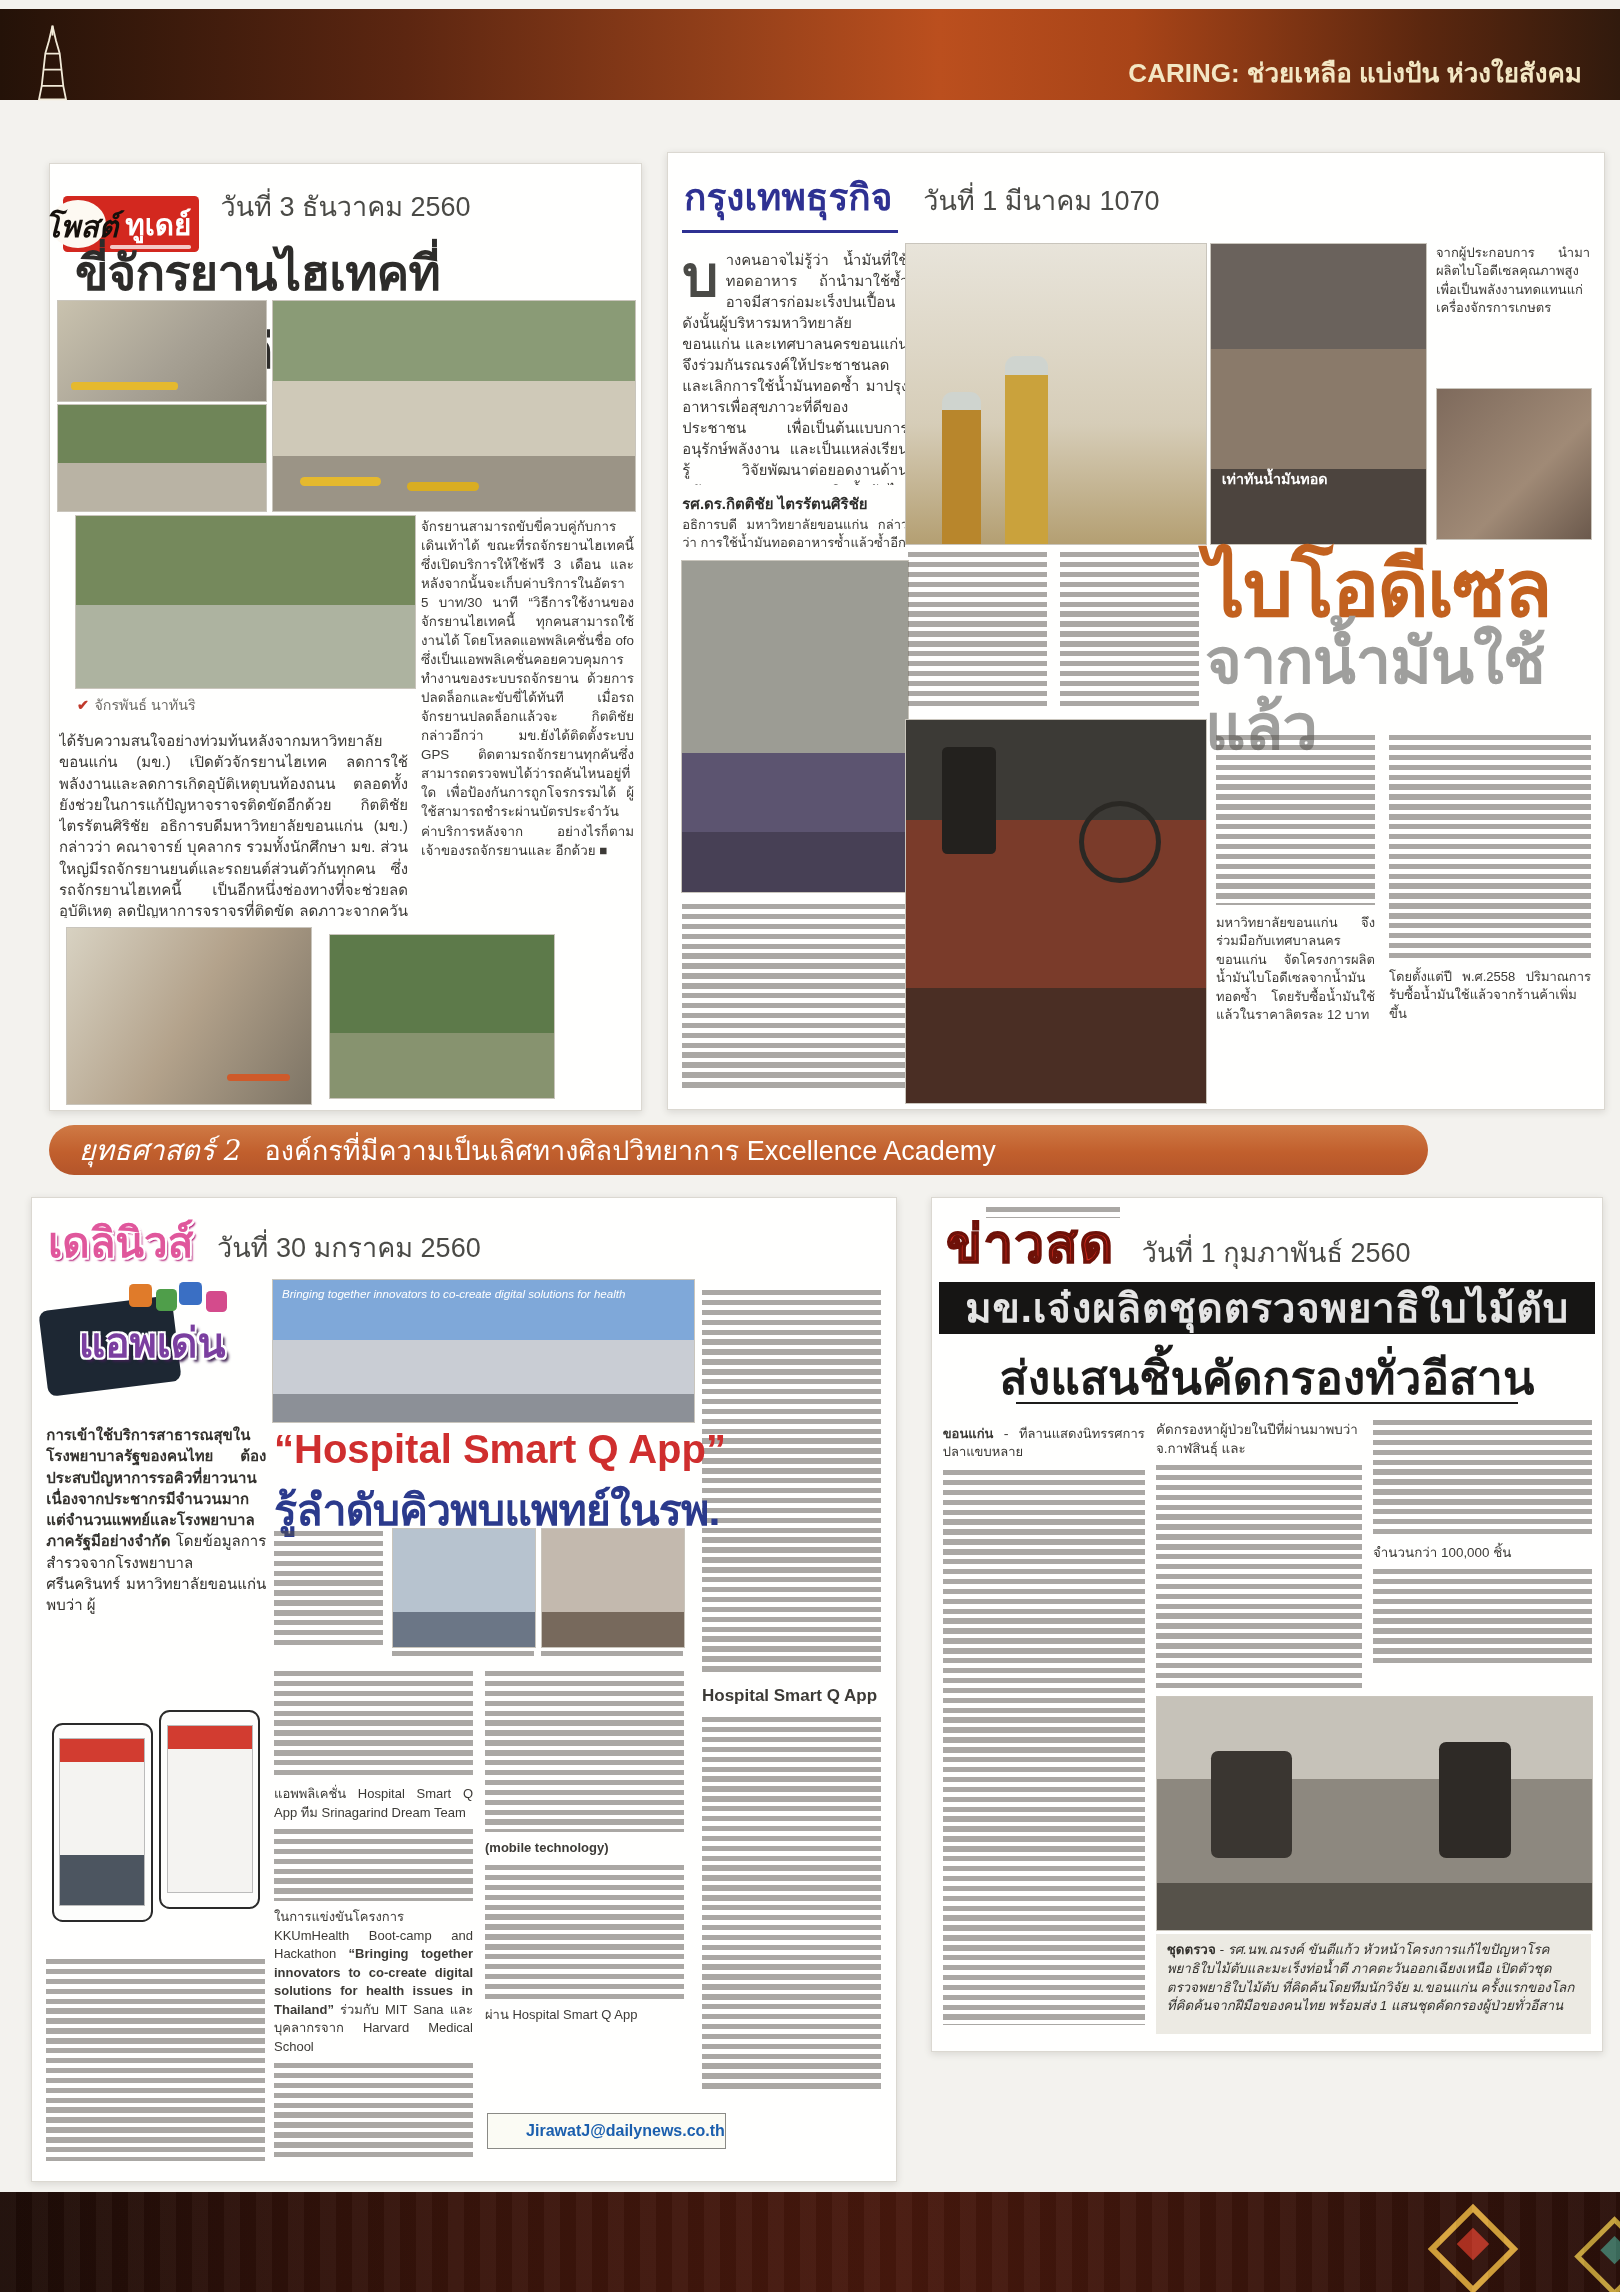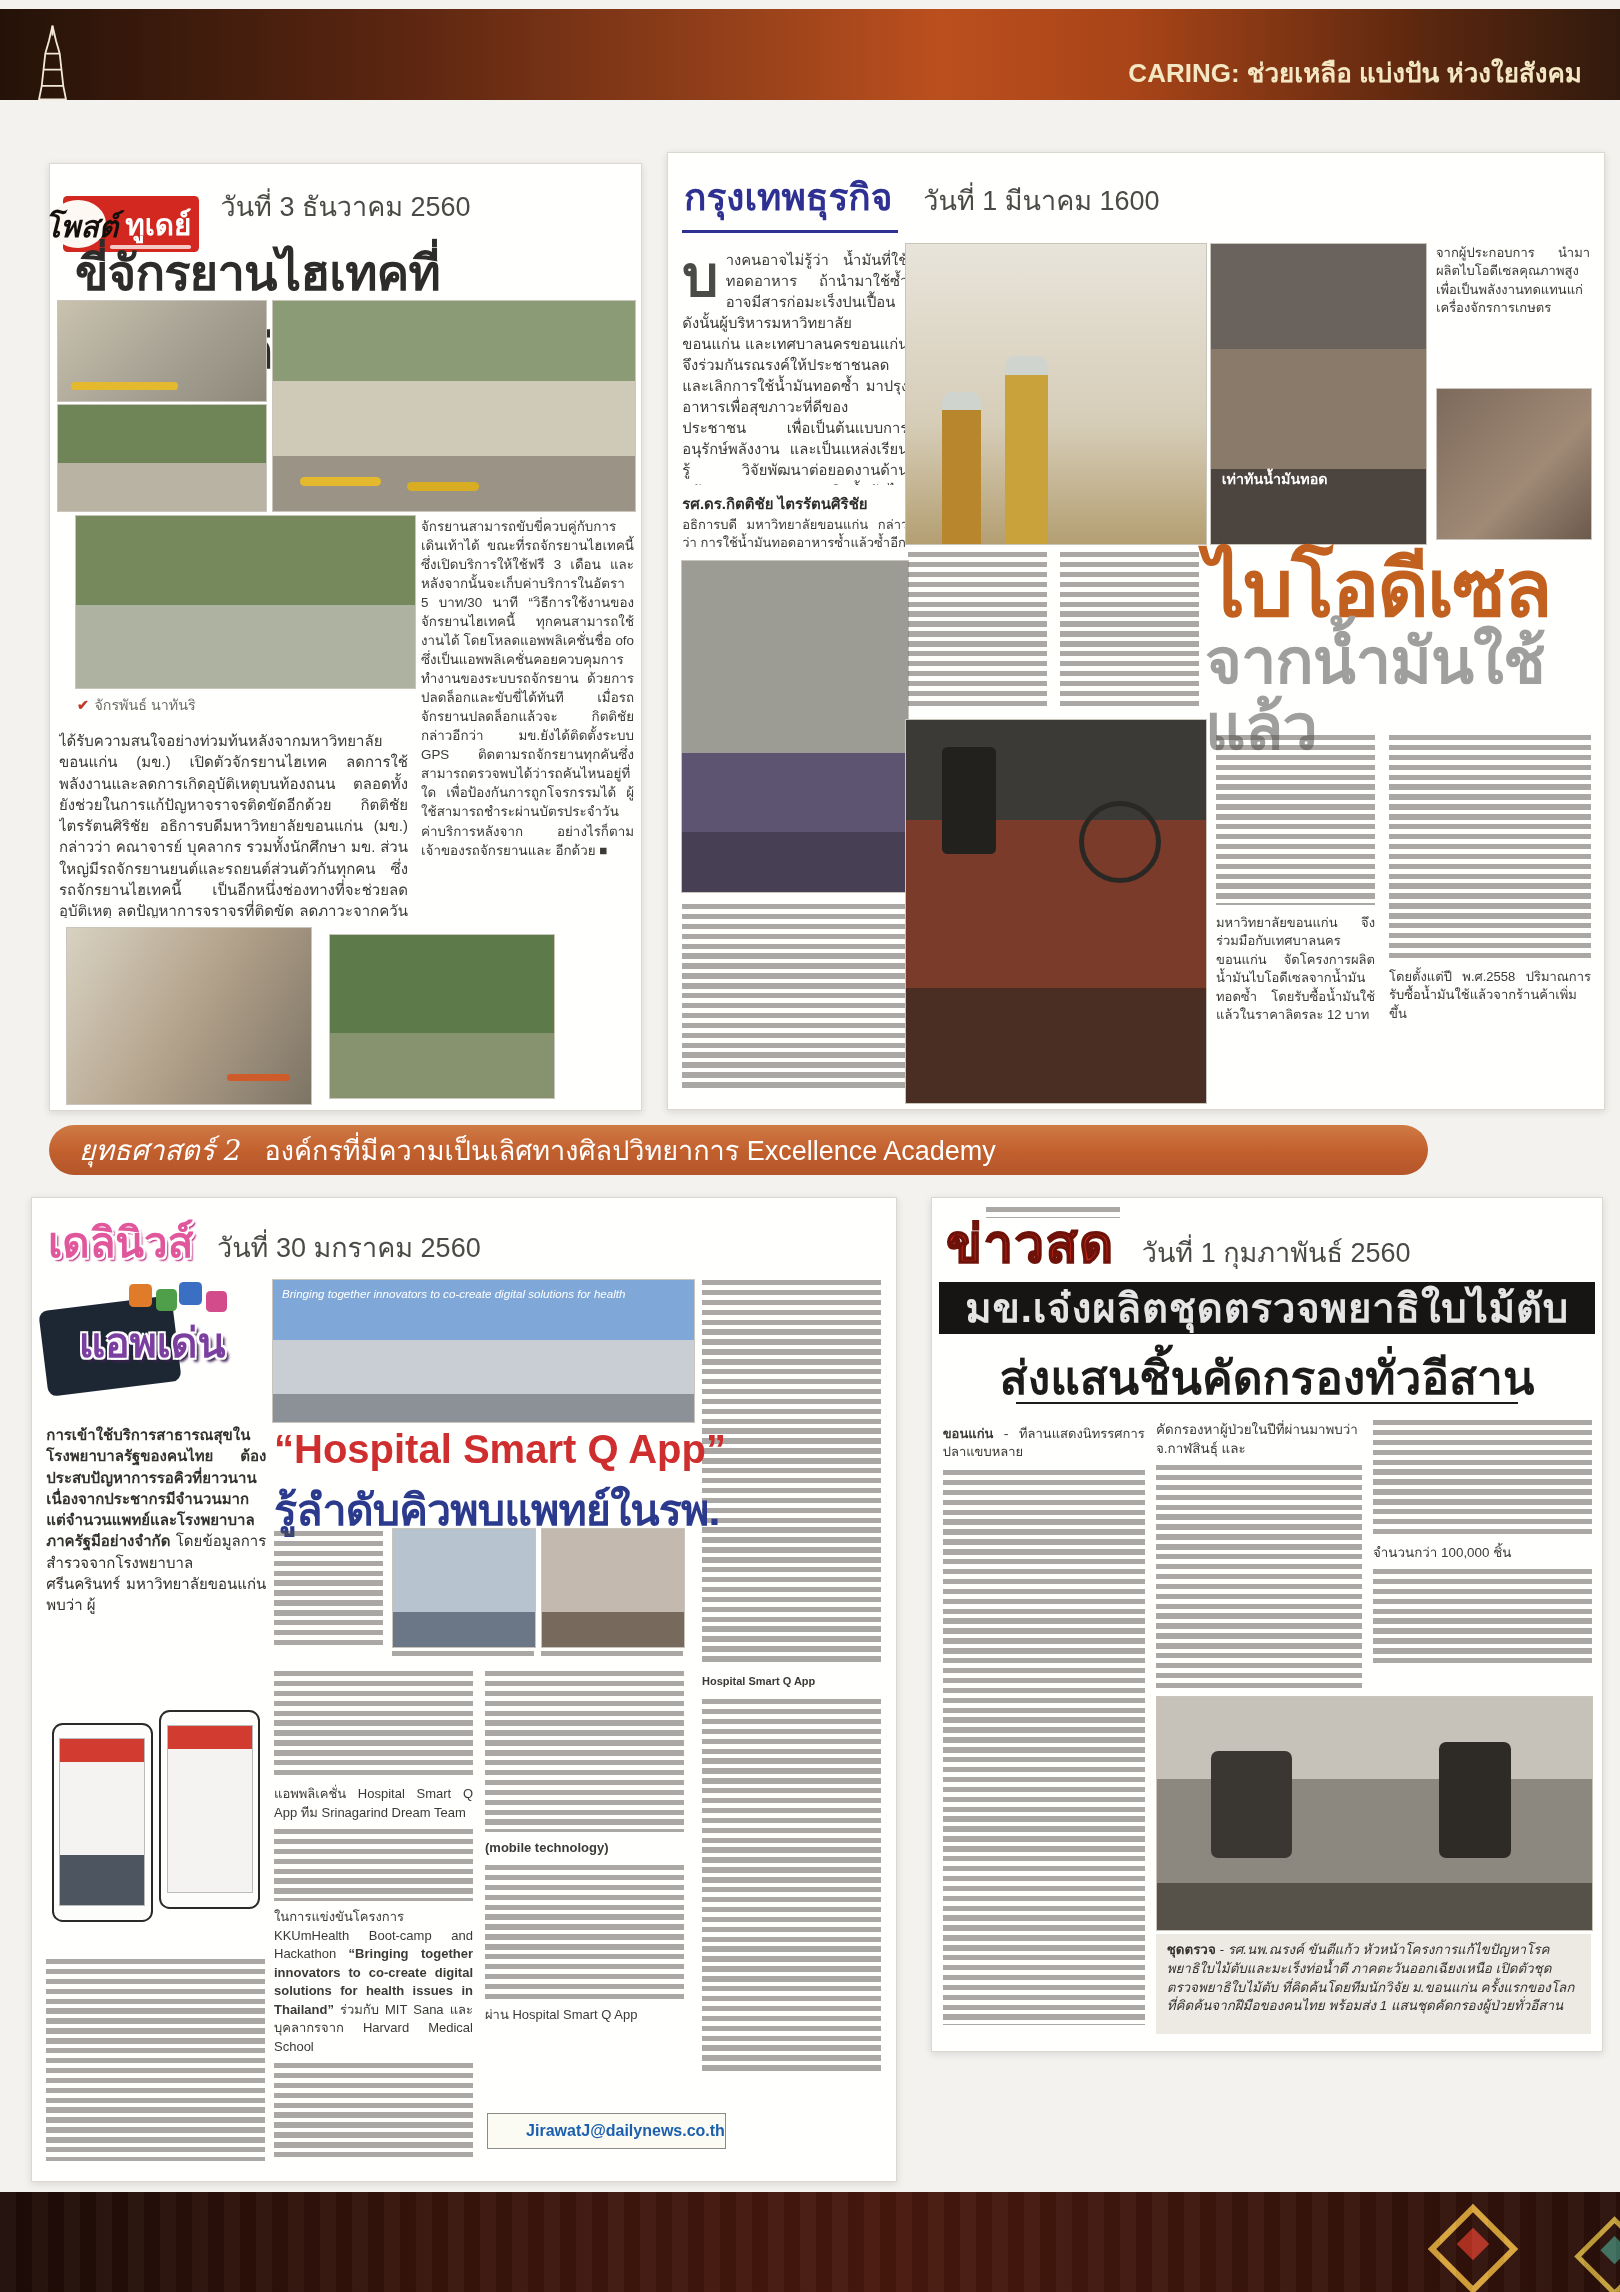--- a/index.html
+++ b/index.html
@@ -109,21 +109,21 @@
 
   <div class="photo" style="left:16px;top:763px;width:244px;height:176px;background:linear-gradient(120deg,#d8d2c2,#b3a28b 50%,#7d7465);">
     <div class="abs" style="right:21.5px;bottom:23px;width:63px;height:7.2px;background:#cf5a2a;border-radius:3.6px;"></div>
   </div>
   <div class="photo" style="left:279px;top:770px;width:224px;height:163px;background:linear-gradient(#5d7a4a 60%,#87936f 60%);"></div>
 </div>
 
 <div class="card" style="left:667px;top:152px;width:936px;height:956px;">
   <div class="abs" style="left:14.3px;top:14.3px;">
     <span class="kt-logo">กรุงเทพธุรกิจ</span>
-    <span class="mast-date" style="margin-left:21.5px;">วันที่ 1 มีนาคม 1600</span>
+    <span class="mast-date" style="margin-left:21.5px;">วันที่ 1 มีนาคม 1070</span>
   </div>
 
   <div class="abs bodytxt clip" style="left:14.3px;top:97px;width:226px;height:235px;font-size:14.8px;">
     <span style="float:left;font-size:57px;line-height:.8;font-weight:bold;color:#4a4a46;margin:3.6px 7.2px 0 0;">บ</span>
     <span>างคนอาจไม่รู้ว่า น้ำมันที่ใช้ทอดอาหาร ถ้านำมาใช้ซ้ำ อาจมีสารก่อมะเร็งปนเปื้อน ดังนั้นผู้บริหารมหาวิทยาลัยขอนแก่น และเทศบาลนครขอนแก่น จึงร่วมกันรณรงค์ให้ประชาชนลดและเลิกการใช้น้ำมันทอดซ้ำ มาปรุงอาหารเพื่อสุขภาวะที่ดีของประชาชน เพื่อเป็นต้นแบบการอนุรักษ์พลังงาน และเป็นแหล่งเรียนรู้ วิจัยพัฒนาต่อยอดงานด้านนวัตกรรมกระบวนการผลิตน้ำมันไบโอดีเซลคุณภาพสูง</span>
   </div>
   <div class="abs clip" style="left:14.3px;top:339px;width:226px;height:63px;">
     <div style="font-size:15px;font-weight:bold;color:#2c2c2a;">รศ.ดร.กิตติชัย ไตรรัตนศิริชัย</div>
     <div class="bodytxt" style="font-size:13px;">อธิการบดี มหาวิทยาลัยขอนแก่น กล่าวว่า การใช้น้ำมันทอดอาหารซ้ำแล้วซ้ำอีก</div>
   </div>
@@ -184,21 +184,21 @@
     <div class="abs" style="left:136px;top:1.8px;width:23px;height:23px;background:#3a6fc4;border-radius:4.5px;"></div>
     <div class="abs" style="left:163px;top:10.7px;width:21.5px;height:21.5px;background:#d44b8c;border-radius:4.5px;"></div>
     <div class="abs" style="left:36px;top:30px;font-size:41px;font-weight:bold;color:#7b3fa0;
          text-shadow:-1.8px -1.8px 0 #fff,1.8px -1.8px 0 #fff,-1.8px 1.8px 0 #fff,1.8px 1.8px 0 #fff,3.6px 3.6px 2.7px #3c1f50;">แอพเด่น</div>
   </div>
 
   <div class="photo" style="left:240px;top:81px;width:421px;height:142px;background:linear-gradient(#7fa8d9 42%,#c9cdd4 42% 80%,#8c9097 80%);">
     <div class="abs" style="left:9px;top:7.2px;right:9px;color:#fff;font-size:11.6px;font-style:italic;">Bringing together innovators to co-create digital solutions for health</div>
   </div>
 
-  <div class="abs bodytxt clip" style="left:670px;top:82px;width:179px;height:824px;font-size:11px;">
+  <div class="abs bodytxt clip" style="left:670px;top:92px;width:179px;height:824px;font-size:17px;">
     <div class="gk" style="height:385px;margin-bottom:9px;"></div>
     <span class="frag-bold">Hospital Smart Q App</span>
     <div class="gk" style="height:376px;margin-top:9px;"></div>
   </div>
 
   <div class="abs" style="left:242px;top:229px;font-size:40px;font-weight:bold;color:#cf2e2e;">“Hospital Smart Q App”</div>
   <div class="abs" style="left:242px;top:278px;font-size:43px;font-weight:bold;color:#2b3a8c;letter-spacing:-0.9px;">รู้ลำดับคิวพบแพทย์ในรพ.</div>
 
   <div class="abs bodytxt clip" style="left:14.3px;top:226px;width:220px;height:274px;font-size:15px;font-weight:bold;color:#33312d;">
     <span>การเข้าใช้บริการสาธารณสุขในโรงพยาบาลรัฐของคนไทย ต้องประสบปัญหาการรอคิวที่ยาวนาน เนื่องจากประชากรมีจำนวนมาก แต่จำนวนแพทย์และโรงพยาบาลภาครัฐมีอย่างจำกัด</span> <span style="font-weight:normal;">โดยข้อมูลการสำรวจจากโรงพยาบาลศรีนครินทร์ มหาวิทยาลัยขอนแก่น พบว่า ผู้</span>

